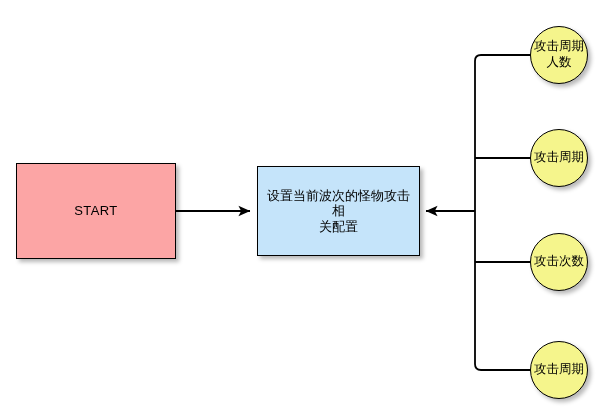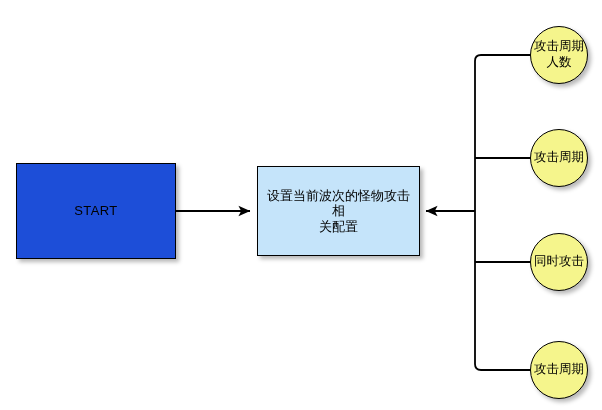--- a/index.html
+++ b/index.html
@@ -45,21 +45,21 @@
 
   .rect-node {
     border: 1.4px solid #000000;
     box-shadow: 3px 3px 4px rgba(0,0,0,0.28);
   }
   .rect-node .node-label {
     padding: 0 4px;
   }
 
   .start-node {
-    background: #1d4ed8;
+    background: #fca5a5;
     align-items: center;
   }
   .start-node .node-label {
     font-size: 13px;
     letter-spacing: 0.4px;
   }
 
   .process-node {
     background: #c5e4fa;
   }
@@ -116,20 +116,20 @@
   <div class="node ellipse-node" style="left:530px; top:26px; width:58px; height:58px;">
     <span class="node-label">攻击周期
 人数</span>
   </div>
 
   <div class="node ellipse-node" style="left:530px; top:129px; width:58px; height:58px;align-items:center;">
     <span class="node-label">攻击周期</span>
   </div>
 
   <div class="node ellipse-node" style="left:530px; top:233px; width:58px; height:58px;">
-    <span class="node-label">同时攻击</span>
+    <span class="node-label">攻击次数</span>
   </div>
 
   <div class="node ellipse-node" style="left:530px; top:341px; width:58px; height:58px;">
     <span class="node-label">攻击周期</span>
   </div>
 
 </div>
 
 </body></html>

